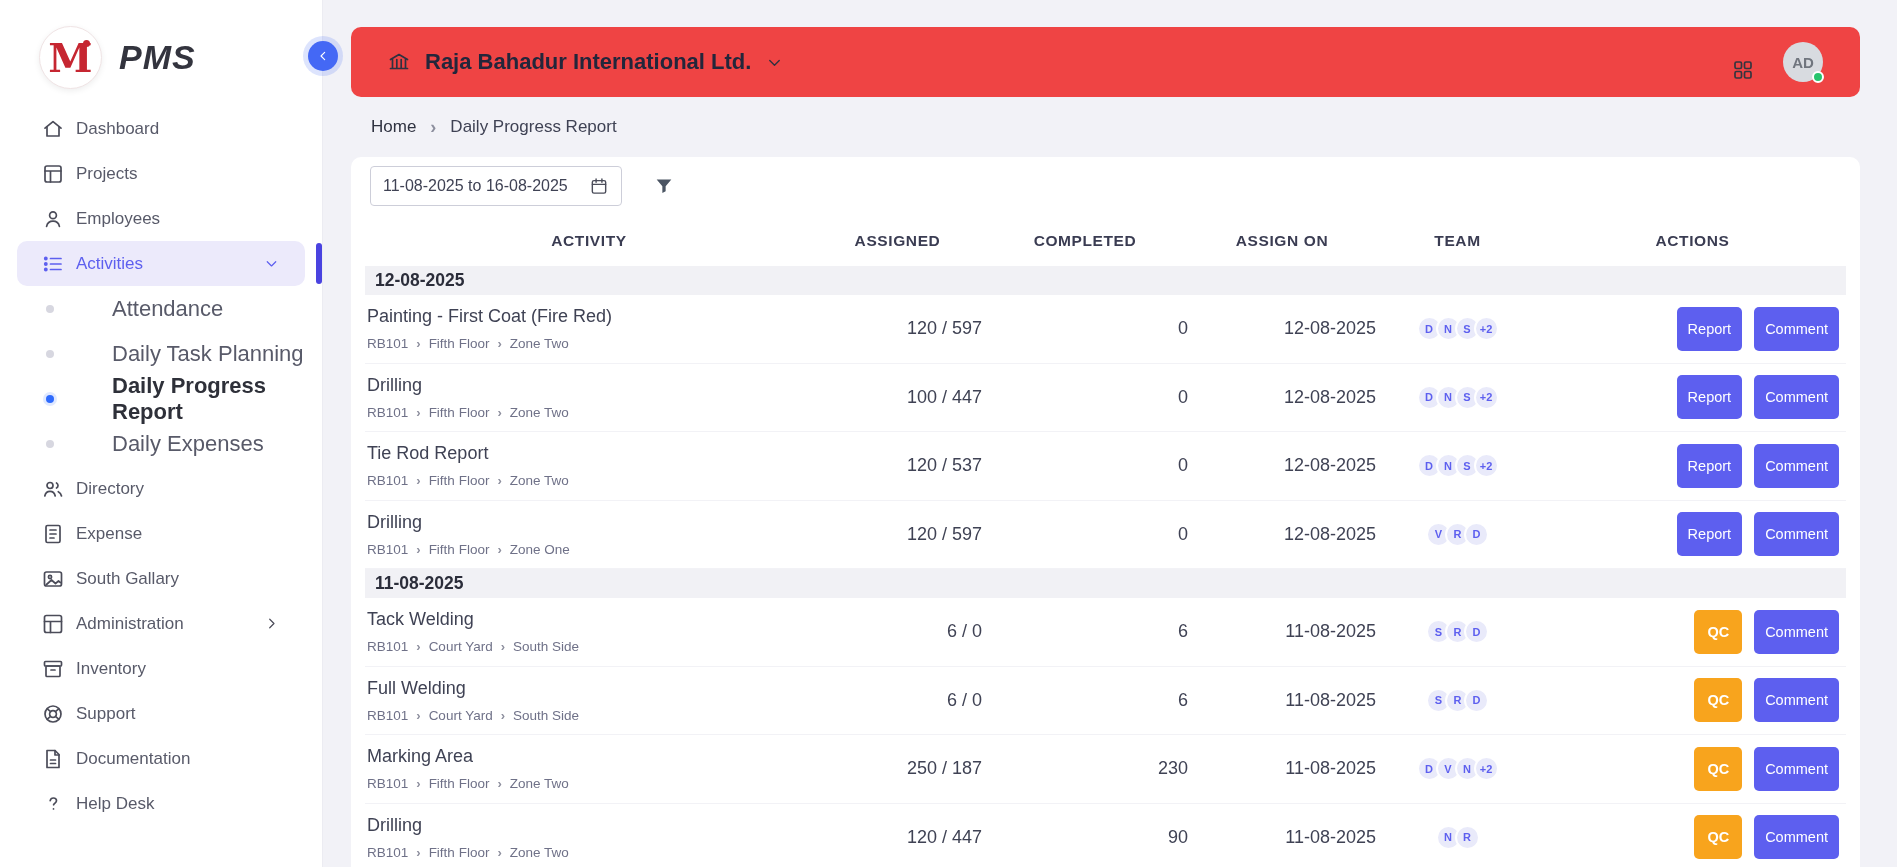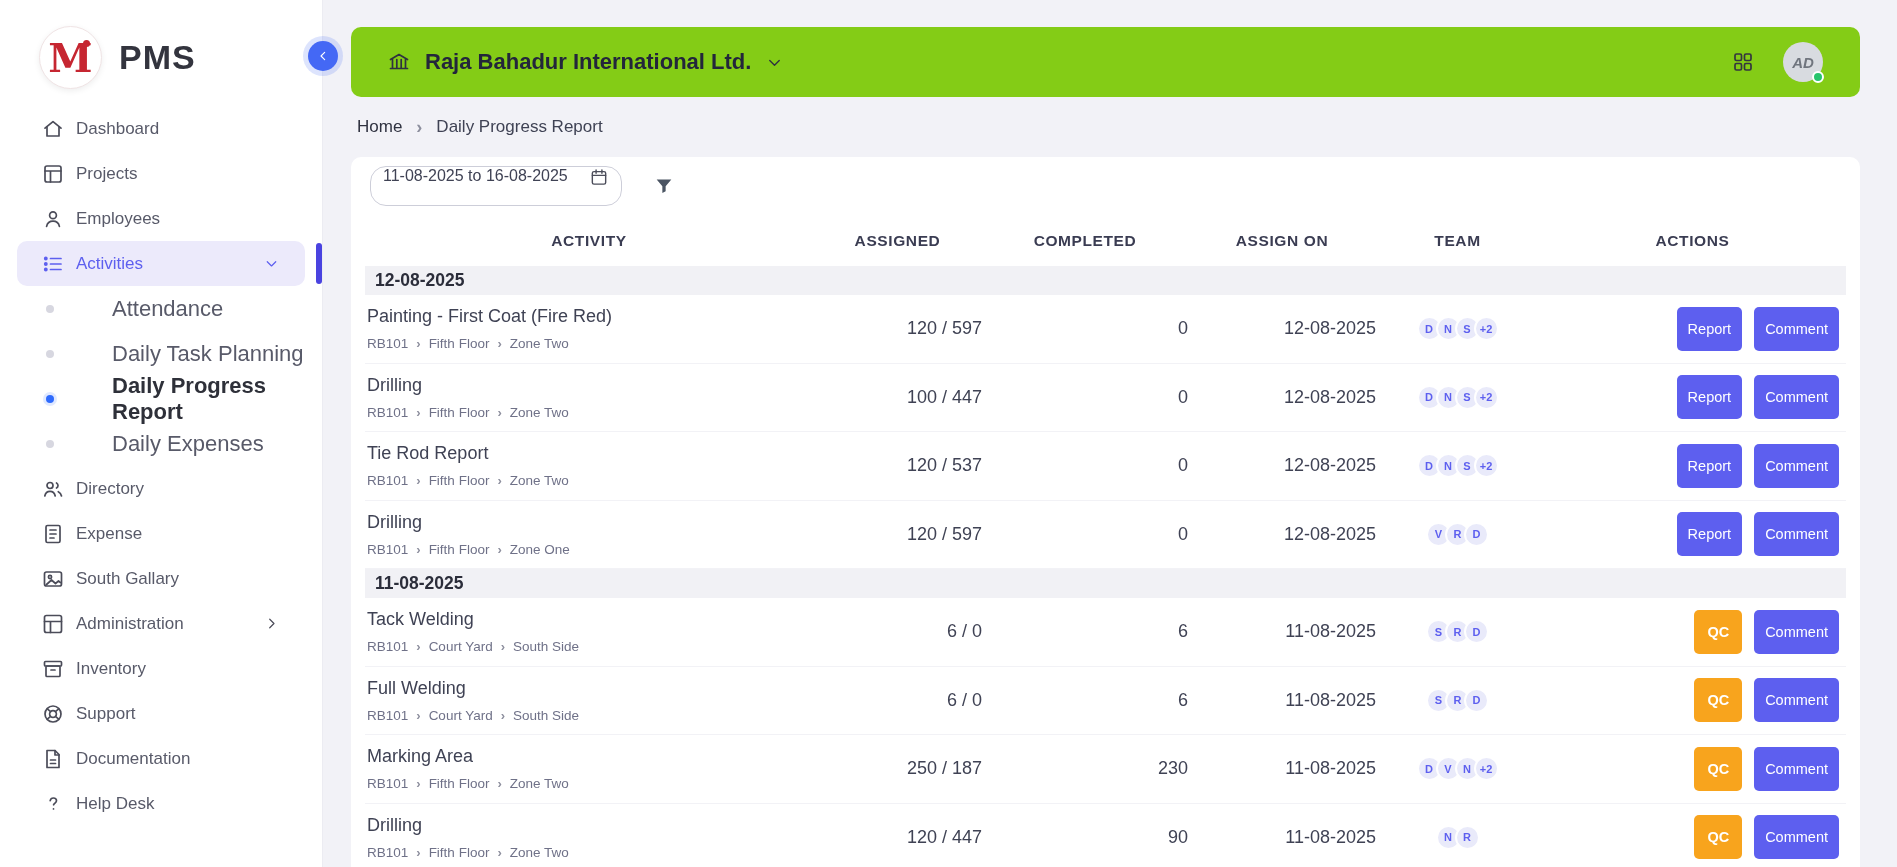--- a/index.html
+++ b/index.html
@@ -12,21 +12,21 @@
 
   
   .sidebar { position:fixed; left:0; top:0; width:323px; height:867px; background:#fff;
              border-right:1px solid #ececf2; z-index:5; }
   .logo-row { display:flex; align-items:center; gap:17px; padding:26px 0 13px 39px; }
   .logo-circle { width:63px; height:63px; border-radius:50%; border:1px solid #f0e4e5;
                  box-shadow:0 2px 6px rgba(0,0,0,.07); display:flex; align-items:center;
                  justify-content:center; position:relative; background:#fff; }
   .logo-m { font-family:"DejaVu Serif", serif; font-size:40px; font-weight:800; color:var(--logo-red); line-height:1; }
   .logo-dot { position:absolute; width:7px; height:7px; border-radius:50%; background:var(--logo-red); top:13px; right:11px; }
-  .app-name { font-size:34px; font-weight:700; color:#33343e; letter-spacing:1px; }
+  .app-name { font-size:34px; font-weight:700; color:#33343e; letter-spacing:1px;font-style:italic; }
   .nav { padding:4px 17px 0; }
   .nav-item { display:flex; align-items:center; height:45px; padding:0 14px 0 24px; border-radius:10px;
               color:#585a69; font-size:17px; cursor:pointer; position:relative; }
   .nav-item .icon { margin-right:11px; color:#4b4c59; }
   .nav-item.active { background:var(--accent-light); color:var(--accent); }
   .nav-item.active .icon { color:var(--accent); }
   .nav-item.active::after { content:""; position:absolute; right:-17px; top:2px; width:6px; height:41px;
                             background:var(--indicator); border-radius:4px; }
   .nav-chevron { margin-left:auto; width:17px !important; height:17px !important; }
   .sub-item { display:flex; align-items:center; height:45px; padding-left:29px; color:#585a69;
@@ -34,40 +34,40 @@
   .bullet { width:8px; height:8px; border-radius:50%; background:#d7d7e0; margin-right:58px; flex:none; }
   .sub-item.active .bullet { background:var(--active-dot); box-shadow:0 0 0 3px rgba(47,107,253,.15); }
   .sub-item.active { color:#2e3039; font-weight:600; }
   .collapse-btn { position:fixed; left:308px; top:41px; width:30px; height:30px; border-radius:50%;
                   background:var(--collapse); color:#fff; border:none; display:flex; align-items:center;
                   justify-content:center; z-index:10; cursor:pointer; box-shadow:0 0 0 5px rgba(68,104,245,.18); }
   .collapse-btn .icon { width:16px; height:16px; }
 
   
   .main { margin-left:323px; padding:27px 37px 0 28px; }
-  .topbar { height:70px; background:#84cc16; border-radius:10px; display:flex; align-items:center; padding:0 37px 0 36px; }
+  .topbar { height:70px; background:#ef4444; border-radius:10px; display:flex; align-items:center; padding:0 37px 0 36px; }
   .company-group { display:flex; align-items:center; gap:14px; cursor:pointer; }
   .company-group .icon { color:#2f3140; }
   .company-name { font-size:22px; font-weight:700; color:#23263b; }
   .co-chevron { width:19px !important; height:19px !important; color:#2f3140; }
-  .topbar-right { margin-left:auto; display:flex; align-items:center; gap:28px;font-style:italic; }
+  .topbar-right { margin-left:auto; display:flex; align-items:flex-end; gap:28px; }
   .apps-icon { color:#34353f; cursor:pointer; }
   .avatar { width:40px; height:40px; border-radius:50%; background:#d8dbe0; color:#70757e; font-size:15px;
             font-weight:700; display:flex; align-items:center; justify-content:center; position:relative; cursor:pointer; }
   .avatar-status { position:absolute; right:-1px; bottom:-1px; width:12px; height:12px; border-radius:50%;
                    background:var(--green); border:2px solid #fff; }
-  .breadcrumb { display:flex; align-items:center; gap:14px; margin:19px 0 0 6px; height:22px; font-size:17px; color:#2f3240; }
+  .breadcrumb { display:flex; align-items:center; gap:14px; margin:19px 0 0 20px; height:22px; font-size:17px; color:#2f3240; }
   .bc-sep { color:#8d8f9e; font-size:18px; font-weight:700; }
   .bc-item.current { color:#3f4254; }
 
   
   .card { margin-top:19px; background:#fff; border-radius:10px 10px 0 0; padding:9px 14px 0; height:712px; overflow:hidden; }
   .filter-row { display:flex; align-items:center; gap:31px; padding-left:5px; }
-  .date-range { width:252px; height:40px; border:1px solid #cdced9; border-radius:16px; background:#fff;
-                display:flex; padding:0 12px; font-size:16px; color:#3f4254; cursor:pointer; }
+  .date-range { width:252px; height:40px; border:1px solid #cdced9; border-radius:4px; background:#fff;
+                display:flex; align-items:center; padding:0 12px; font-size:16px; color:#3f4254; cursor:pointer; }
   .date-range .icon { margin-left:auto; width:20px; height:20px; color:#4b4d5a; }
   .filter-icon { width:22px; height:22px; color:#4b5563; cursor:pointer; }
   .table { margin-top:18px; }
   .thead, .trow { display:grid; grid-template-columns:448px 169px 206px 188px 163px 307px; }
   .thead { height:34px; align-items:center; margin-bottom:8px; }
   .th { text-align:center; font-size:15.5px; font-weight:700; color:#3a3c52; letter-spacing:.6px; }
   .group-row { height:29px; background:#f1f1f5; display:flex; align-items:center; padding:0 10px;
                font-size:17.5px; font-weight:700; color:#2b2d3a; }
   .trow { height:68.5px; align-items:center; border-bottom:1px solid #f2f2f6; }
   .activity-cell { padding-left:2px; }

